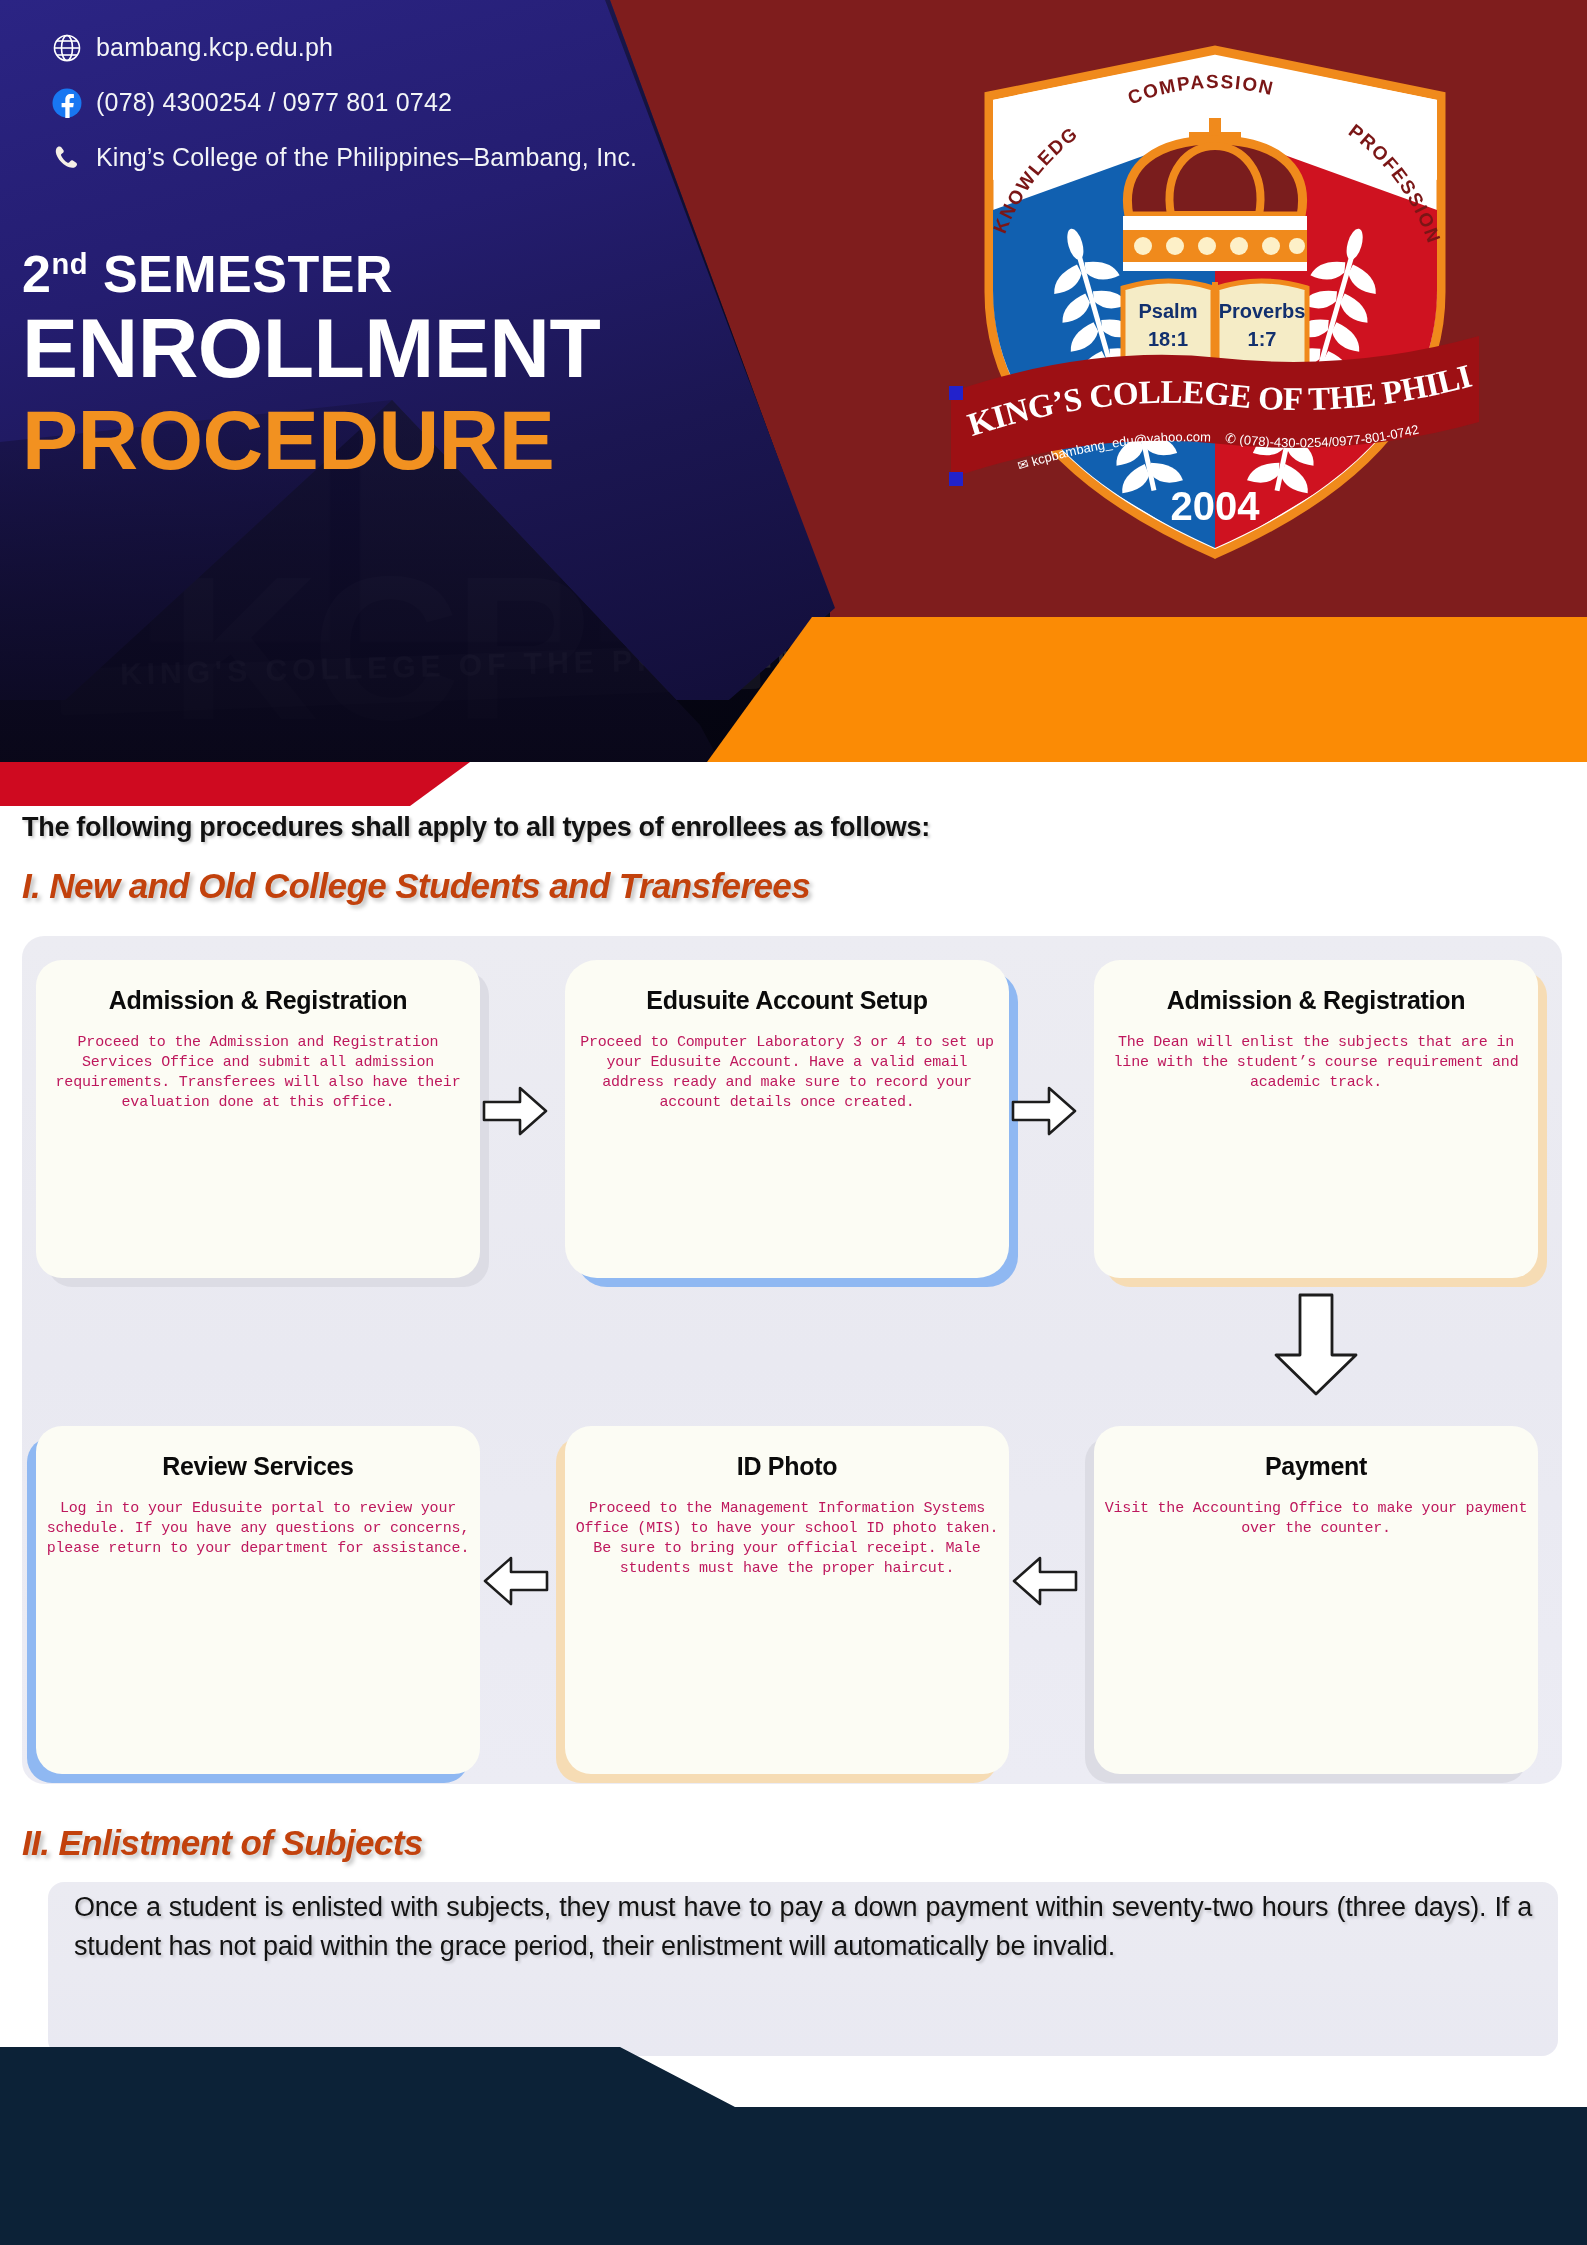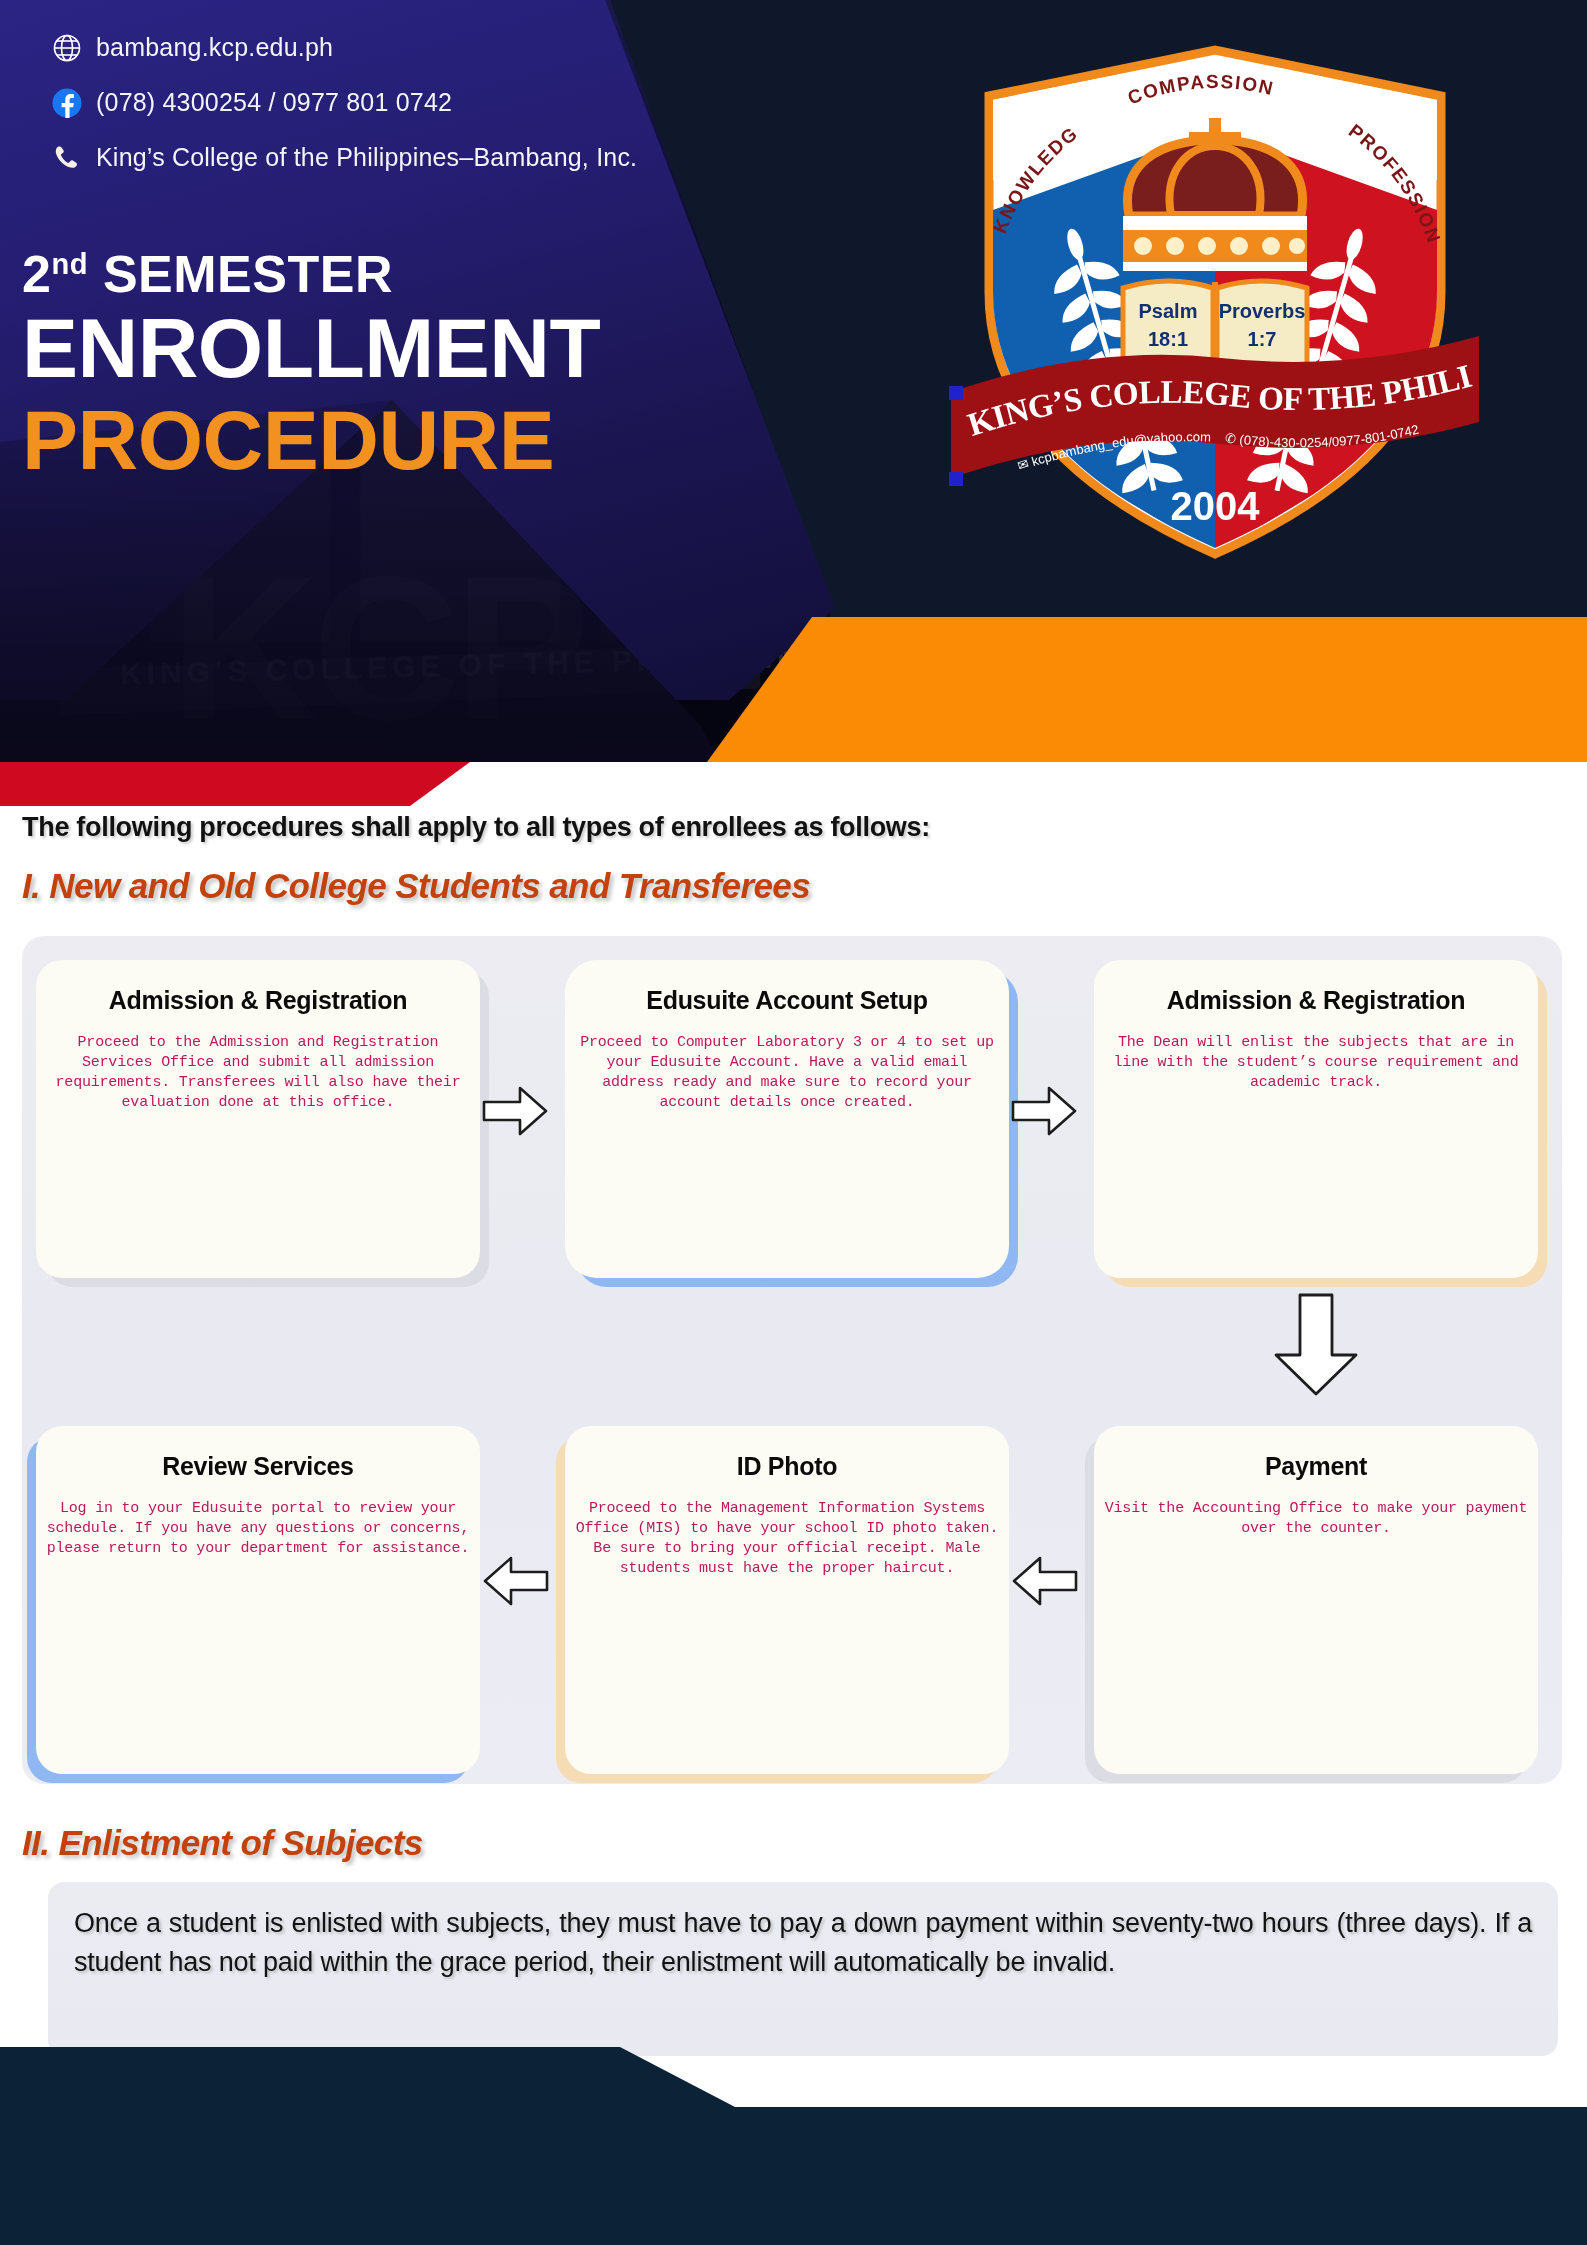--- a/index.html
+++ b/index.html
@@ -11,21 +11,21 @@
     height: 2245px;
     position: relative;
     overflow: hidden;
   }
 
   
   .hero {
     position: absolute;
     left: 0; top: 0;
     width: 1587px; height: 762px;
-    background: #0f172a;
+    background: #7f1d1d;
     overflow: hidden;
   }
   .hero-photo {
     position: absolute;
     left: 0; top: 0;
     width: 830px; height: 762px;
     background:
       linear-gradient(180deg, rgba(20,18,70,0.62) 0%, rgba(8,8,30,0.80) 45%, rgba(4,4,14,0.94) 100%),
       linear-gradient(155deg, #3b3670 0%, #221f55 28%, #141038 60%, #0a0820 100%);
     clip-path: polygon(0 0, 610px 0, 830px 600px, 830px 762px, 0 762px);
@@ -217,21 +217,21 @@
   #a3 { left: 1272px; top: 1293px; }
   #a4 { left: 1012px; top: 1555px; }
   #a5 { left: 483px;  top: 1555px; }
 
   .note-box {
     position: absolute;
     left: 48px; top: 1882px;
     width: 1510px; height: 174px;
     background: linear-gradient(180deg, #ebebf2 0%, #e9e9f2 100%);
     border-radius: 16px;
-    padding: 22px 26px;
+    padding: 6px 26px;
   }
   .note-box p {
     font-size: 27px;
     line-height: 1.43;
     color: #131313;
     text-align: justify;
     letter-spacing: -0.2px;
     text-shadow: 2px 2px 3px rgba(0,0,0,0.2);
   }
 

